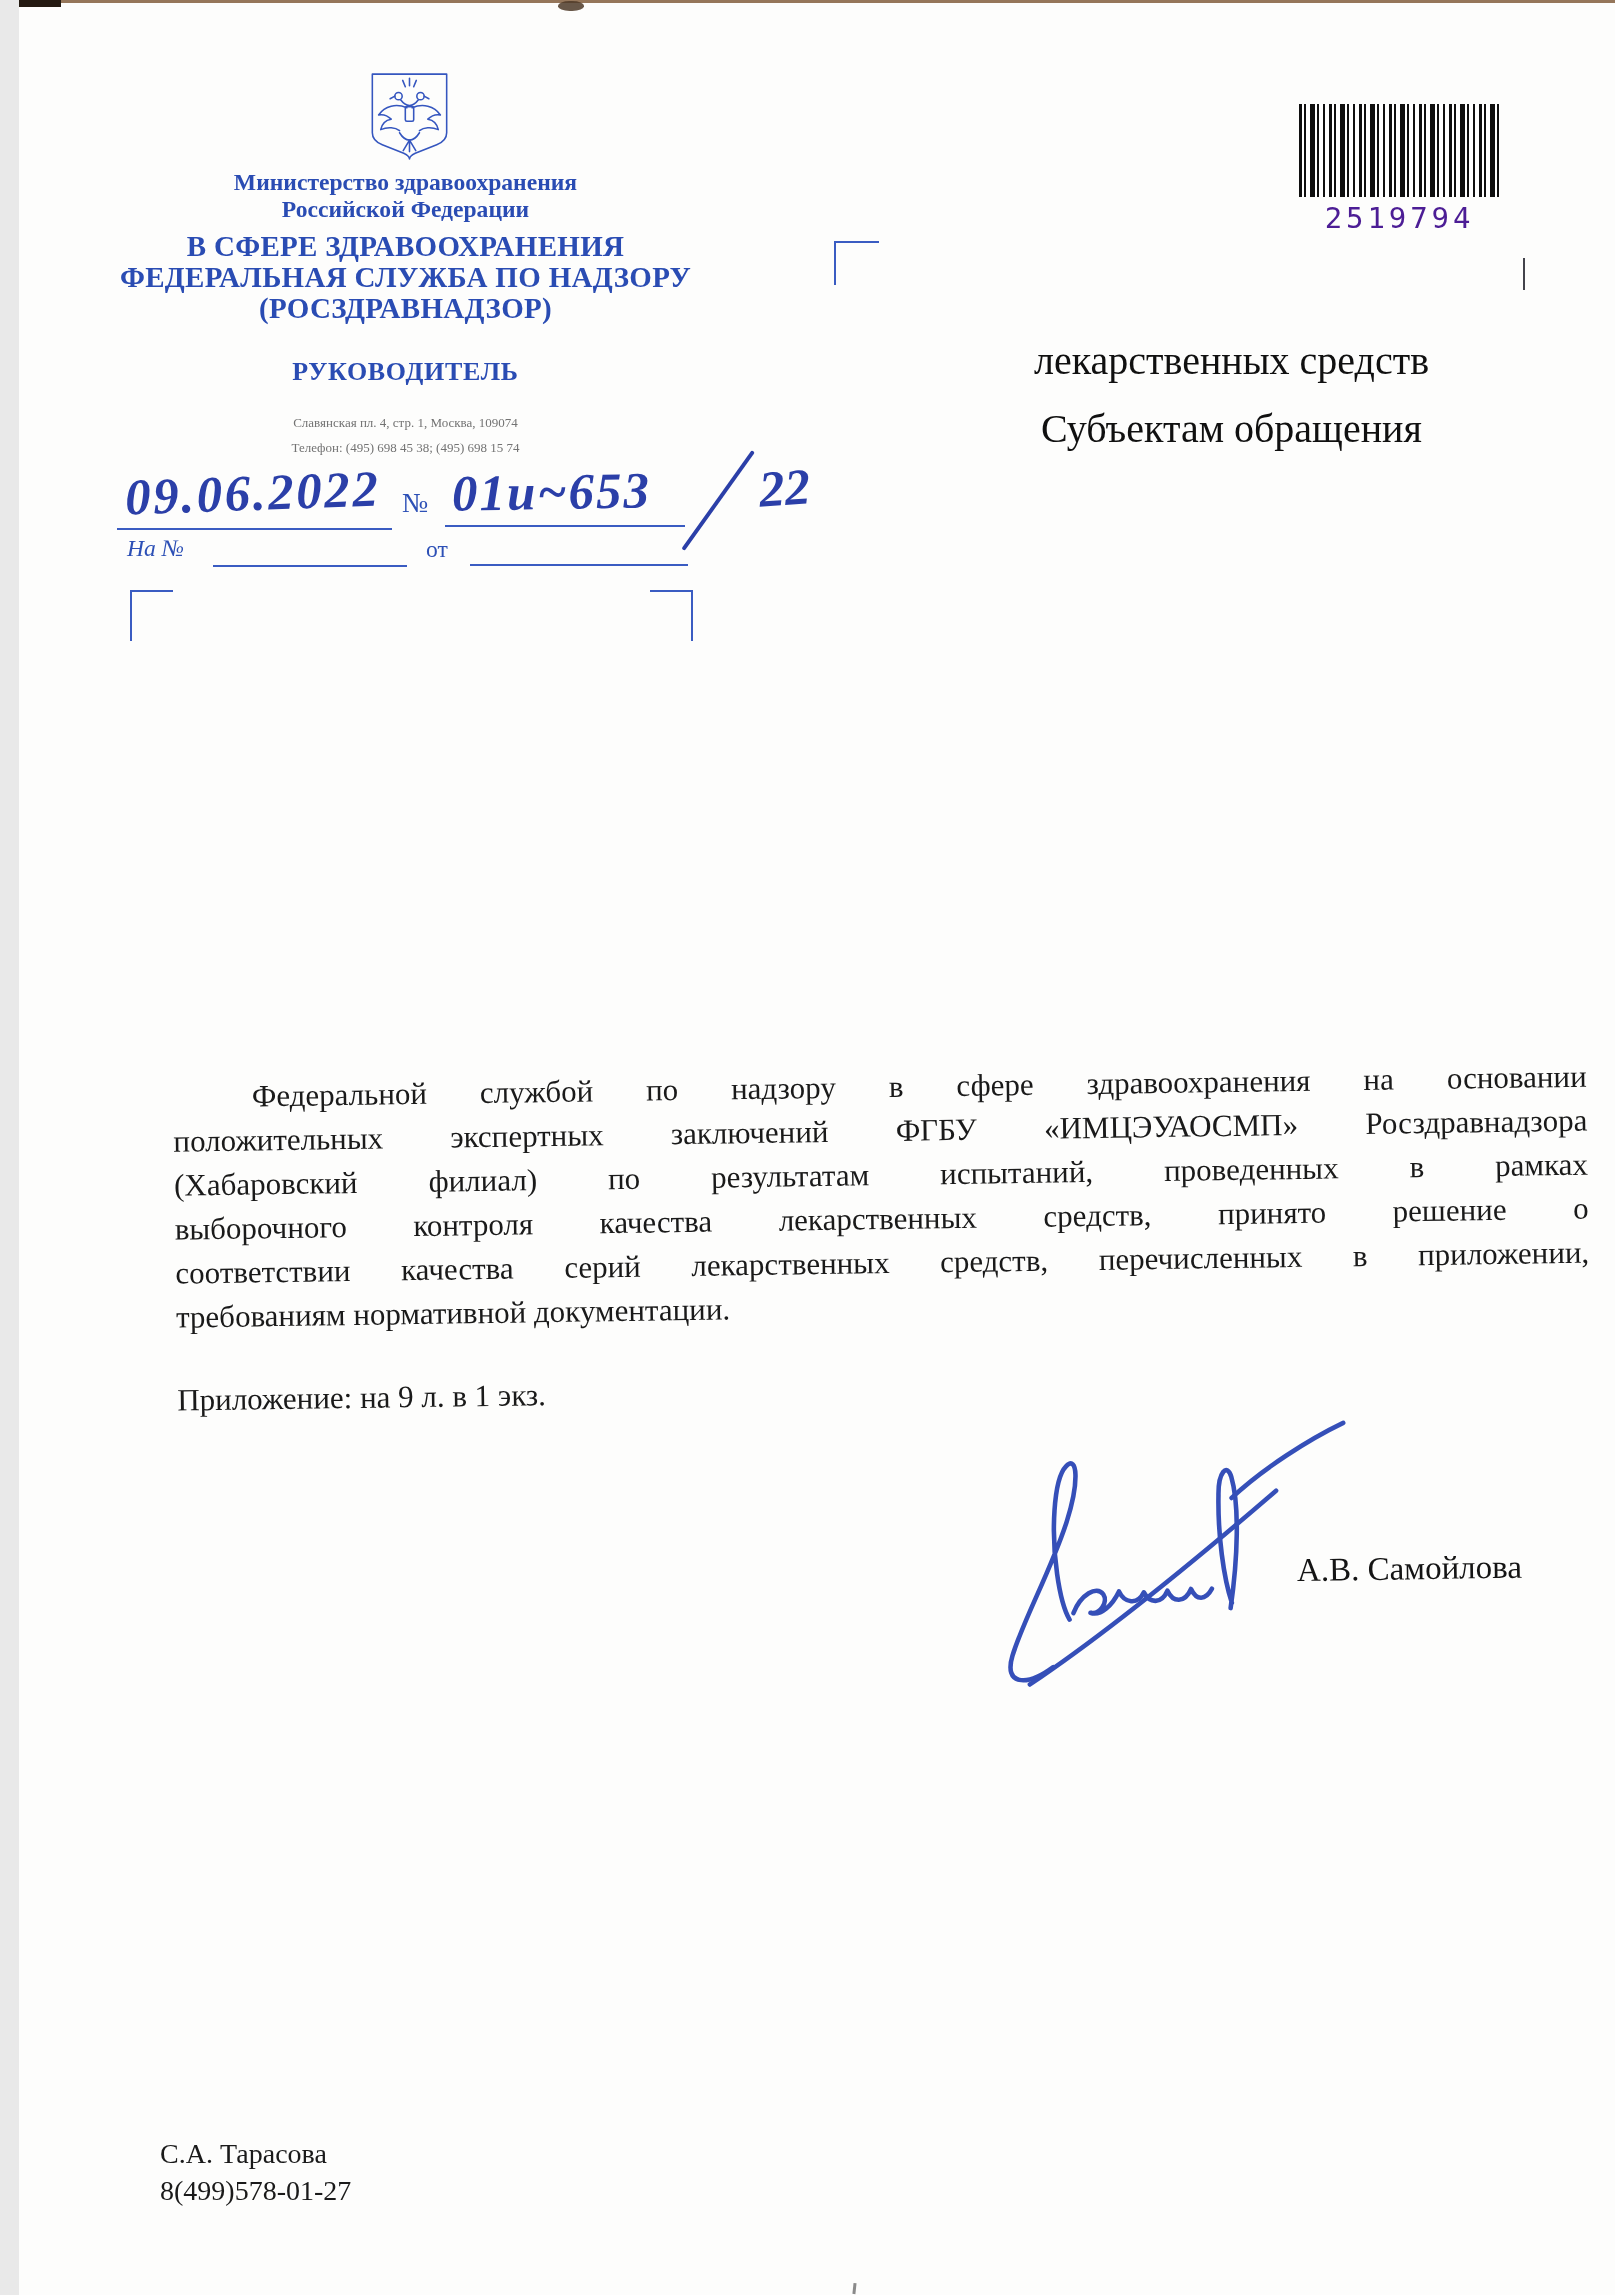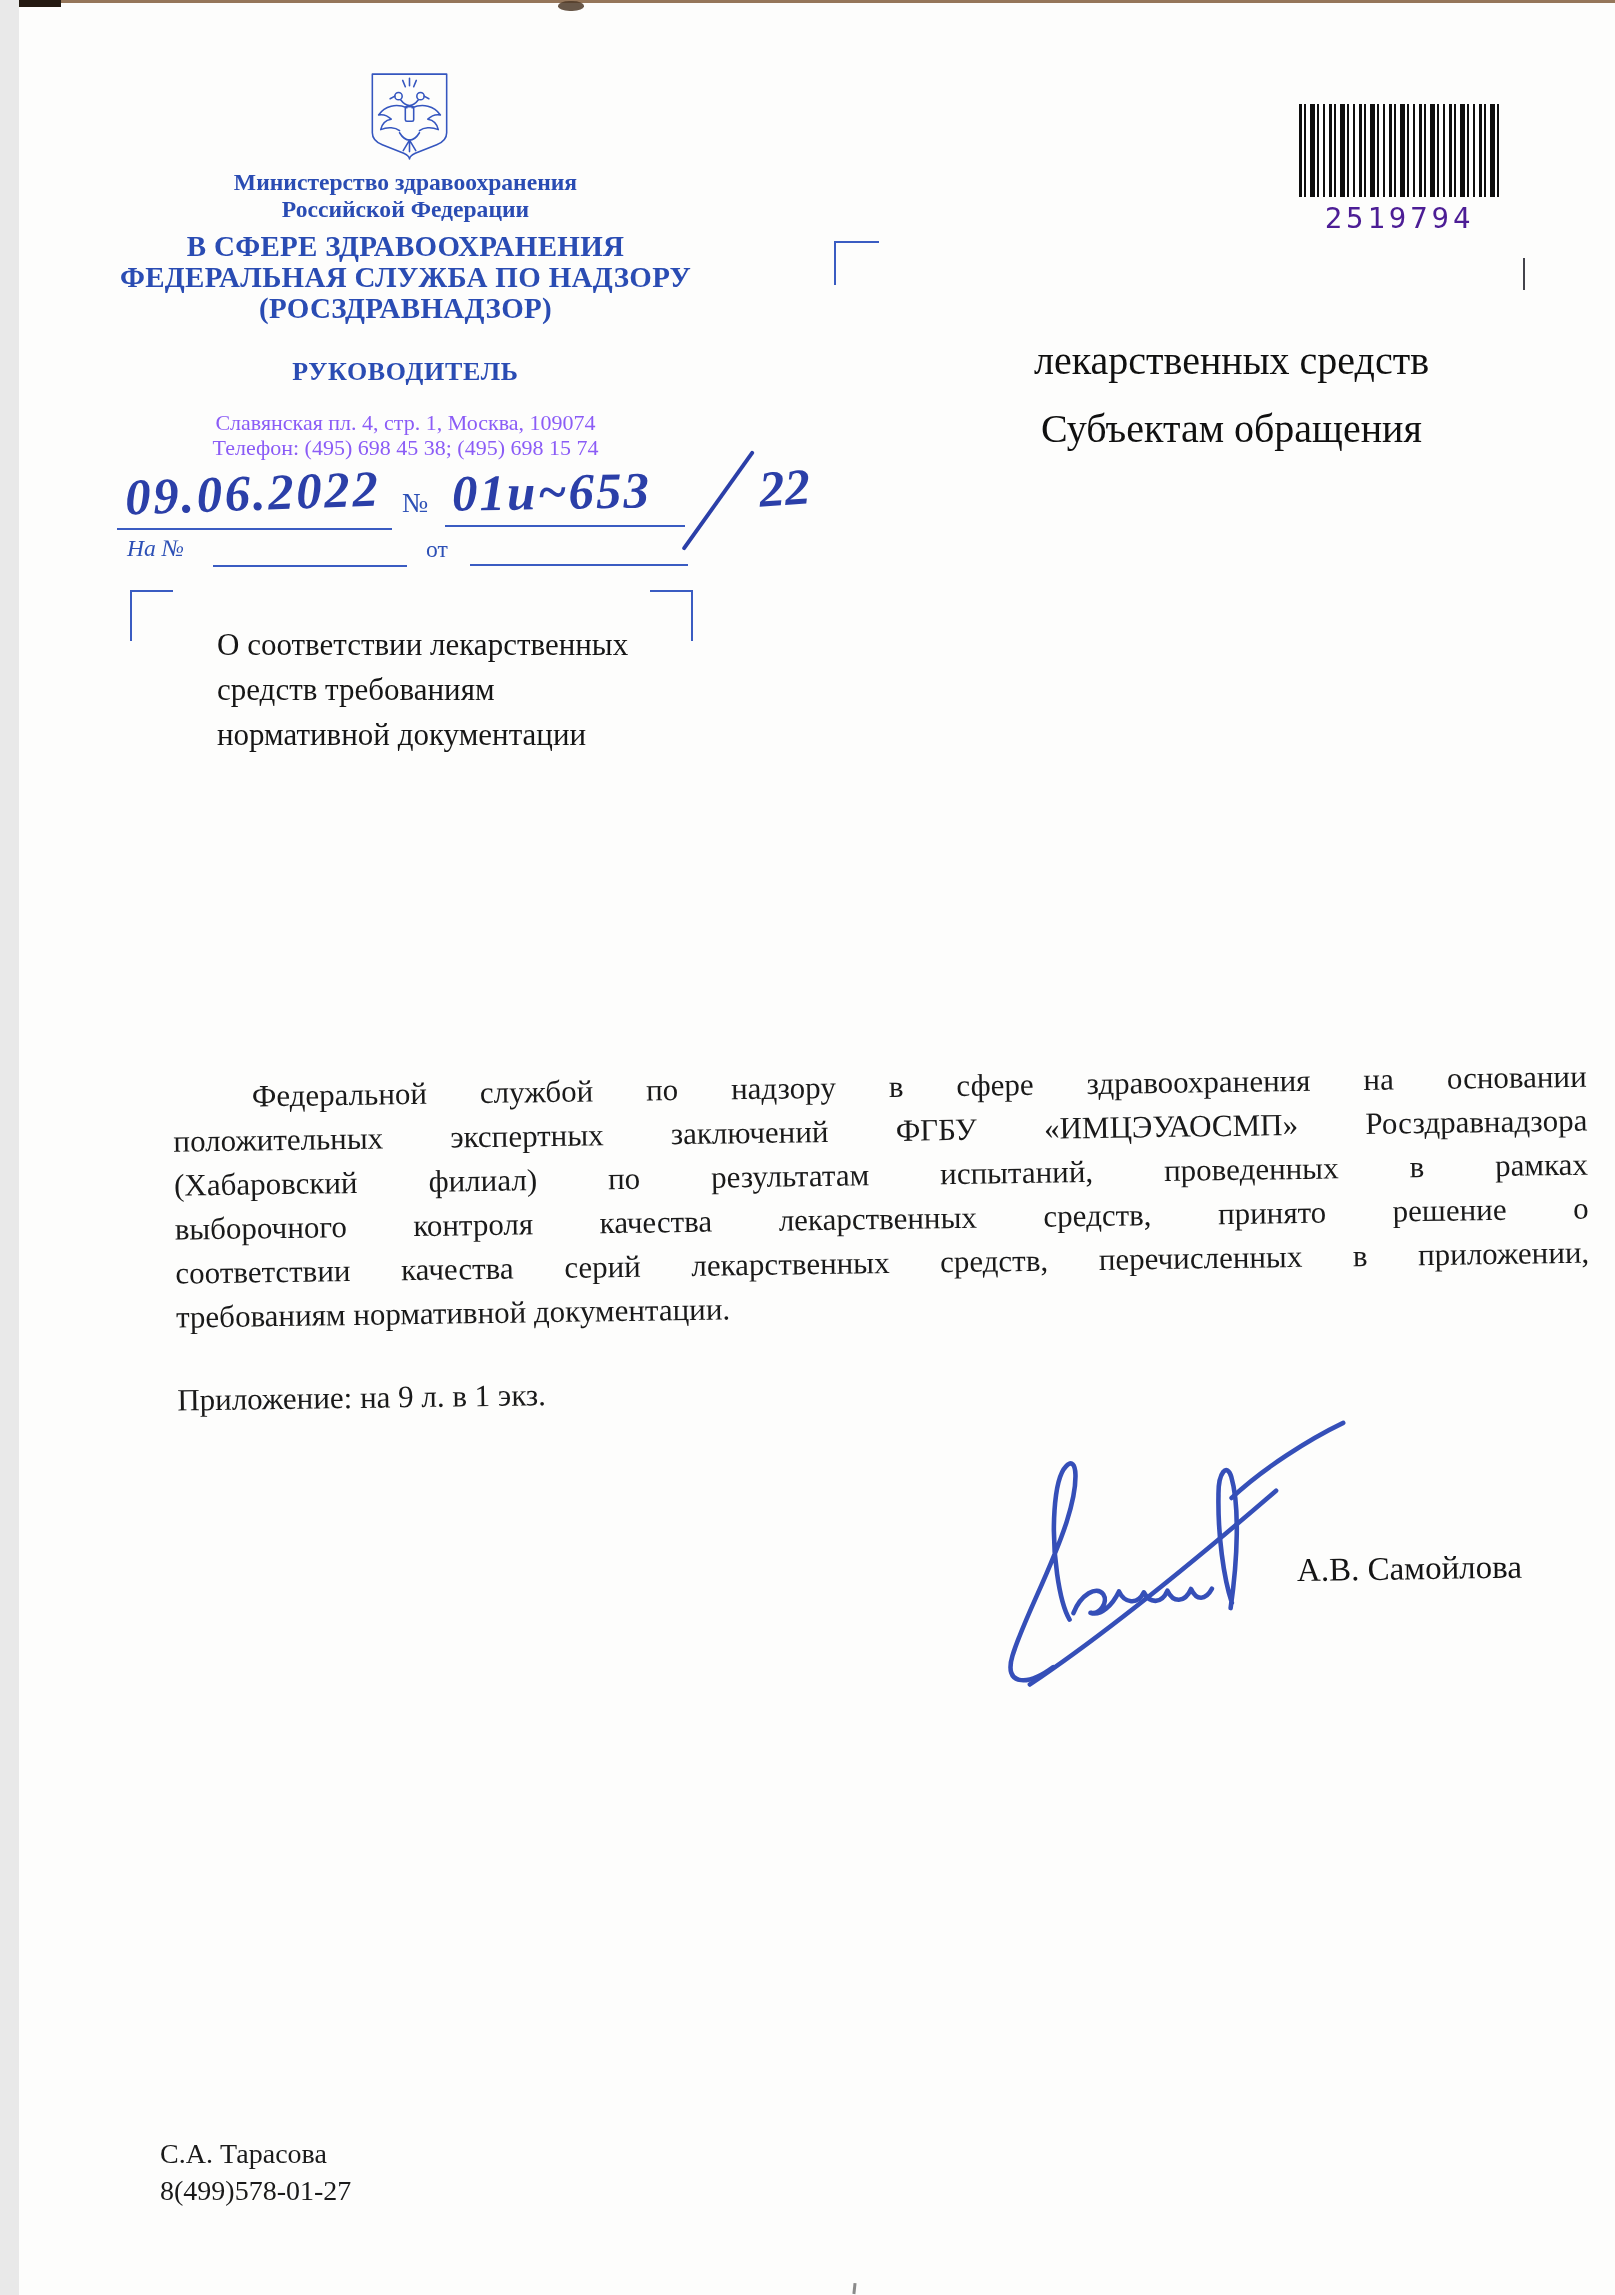--- a/index.html
+++ b/index.html
@@ -11,21 +11,21 @@
   .scan-blotch{position:absolute;left:539px;top:0.7px;width:26px;height:10.5px;background:#4e3a28;border-radius:45%;opacity:.85;}
   .scan-rightstrip{position:absolute;left:1605px;top:188px;width:9.2px;height:73px;background:#dddcd8;}
   .scan-foldmark{position:absolute;left:1504px;top:258px;width:2px;height:31.5px;background:#43434b;}
   .scan-bottommark{position:absolute;left:834px;top:2283px;width:2.6px;height:10.5px;background:#8a8a8a;transform:rotate(6deg);}
   
   .lh{position:absolute;left:98px;width:577px;text-align:center;color:#2a4cb3;}
   .emblem{position:absolute;left:336px;top:71px;width:109px;height:89px;}
   .lh-ministry{top:169px;font-size:23.6px;font-weight:bold;line-height:27px;}
   .lh-service{top:231px;font-size:29px;font-weight:bold;line-height:31px;letter-spacing:0.3px;}
   .lh-head{top:357px;font-size:26px;font-weight:bold;letter-spacing:0.7px;}
-  .lh-addr{top:410px;font-size:22px;line-height:25px;color:#8b5cf6;}
+  .lh-addr{top:410px;font-size:13px;line-height:25px;color:#737373;}
   .stamp-corner{position:absolute;left:815px;top:241px;width:43px;height:42px;
                 border-top:2.6px solid #3a5cc2;border-left:2.6px solid #3a5cc2;}
   
   .barcode{position:absolute;left:1280px;top:104px;width:201px;height:93px;background:
     repeating-linear-gradient(90deg,#101010 0 3.3px,#fff 3.3px 5.2px,#101010 5.2px 6.6px,#fff 6.6px 11px,
     #101010 11px 16.4px,#fff 16.4px 18.4px,#101010 18.4px 19.7px,#fff 19.7px 23.6px,#101010 23.6px 25.6px,#fff 25.6px 30px);}
   .barcode-num{position:absolute;left:1280px;top:201px;width:201px;text-align:center;
     font-family:"DejaVu Sans Mono",monospace;font-size:29px;letter-spacing:3.9px;color:#4c1d95;}
   
   .recipient{position:absolute;left:970px;top:327px;width:485px;text-align:center;
@@ -126,25 +126,20 @@
   <div class="ul ul-date"></div>
   <div class="ul ul-num"></div>
   <div class="reply-label reply-na">На №</div>
   <div class="ul ul-na"></div>
   <div class="reply-label reply-ot">от</div>
   <div class="ul ul-ot"></div>
 
   <div class="addr-corner l"></div>
   <div class="addr-corner r"></div>
 
-  <div class="subject">
-    <div>О соответствии лекарственных</div>
-    <div>средств требованиям</div>
-    <div>нормативной документации</div>
-  </div>
 
   <div class="tilt">
     <div class="bodytext">
       <div class="jline first">Федеральной службой по надзору в сфере здравоохранения на основании</div>
       <div class="jline">положительных экспертных заключений ФГБУ «ИМЦЭУАОСМП» Росздравнадзора</div>
       <div class="jline">(Хабаровский филиал) по результатам испытаний, проведенных в рамках</div>
       <div class="jline">выборочного контроля качества лекарственных средств, принято решение о</div>
       <div class="jline">соответствии качества серий лекарственных средств, перечисленных в приложении,</div>
       <div class="jline last">требованиям нормативной документации.</div>
     </div>

